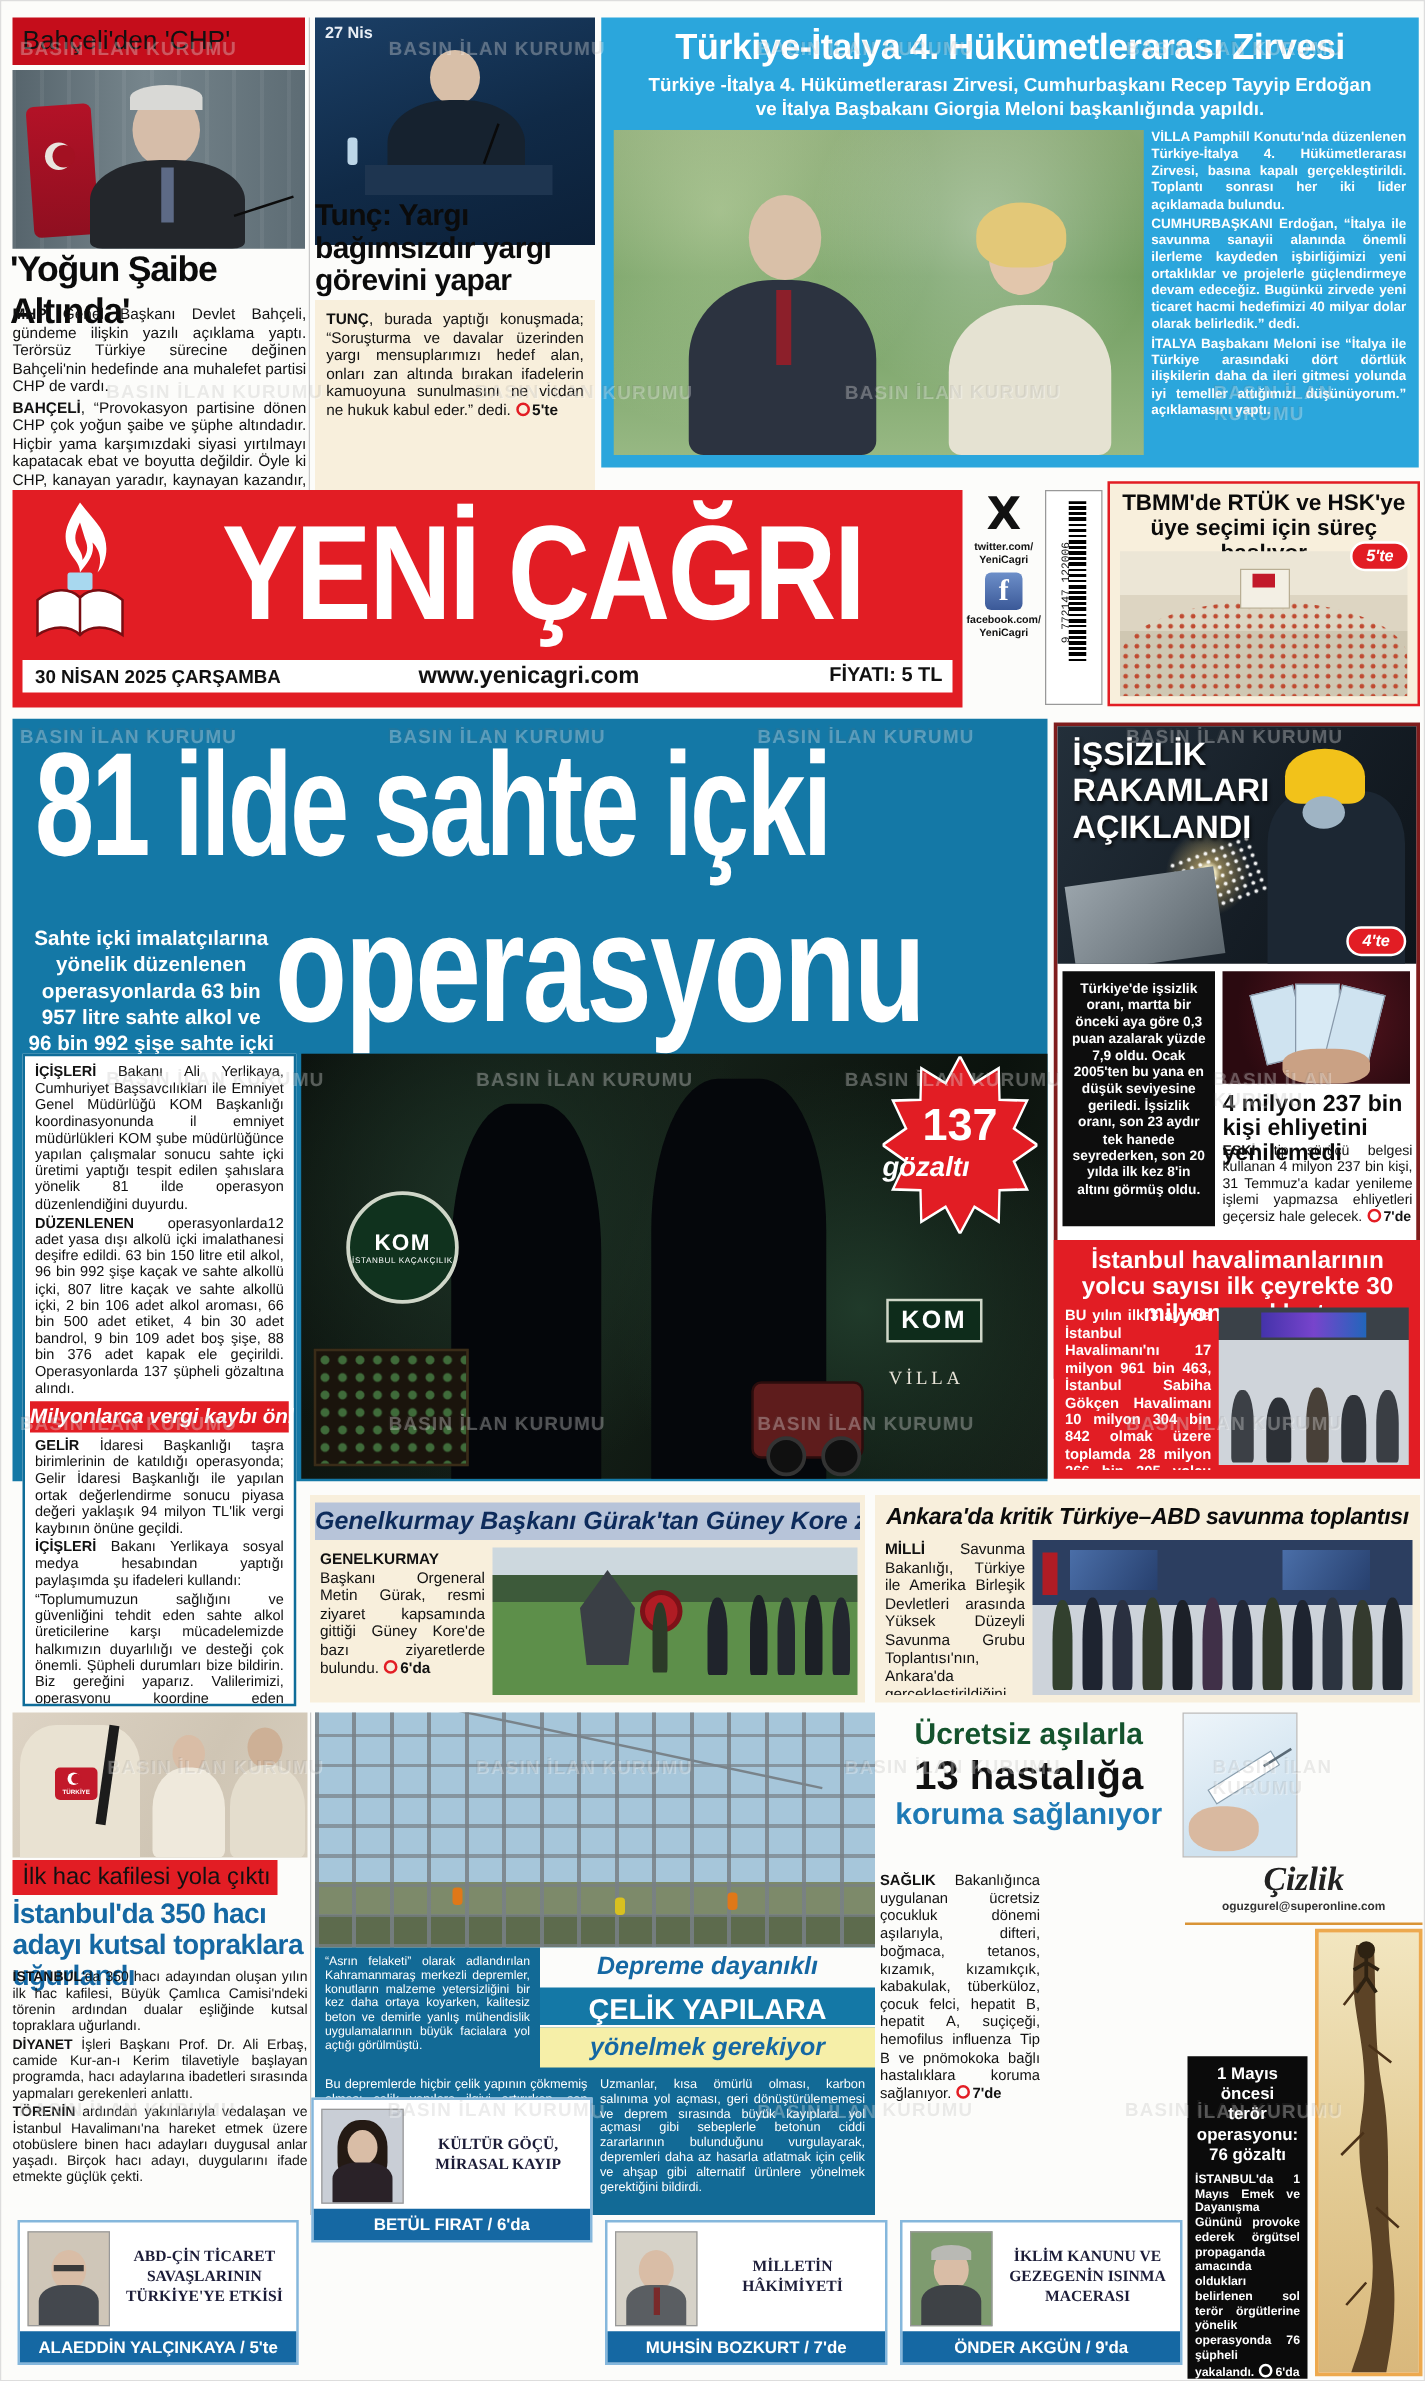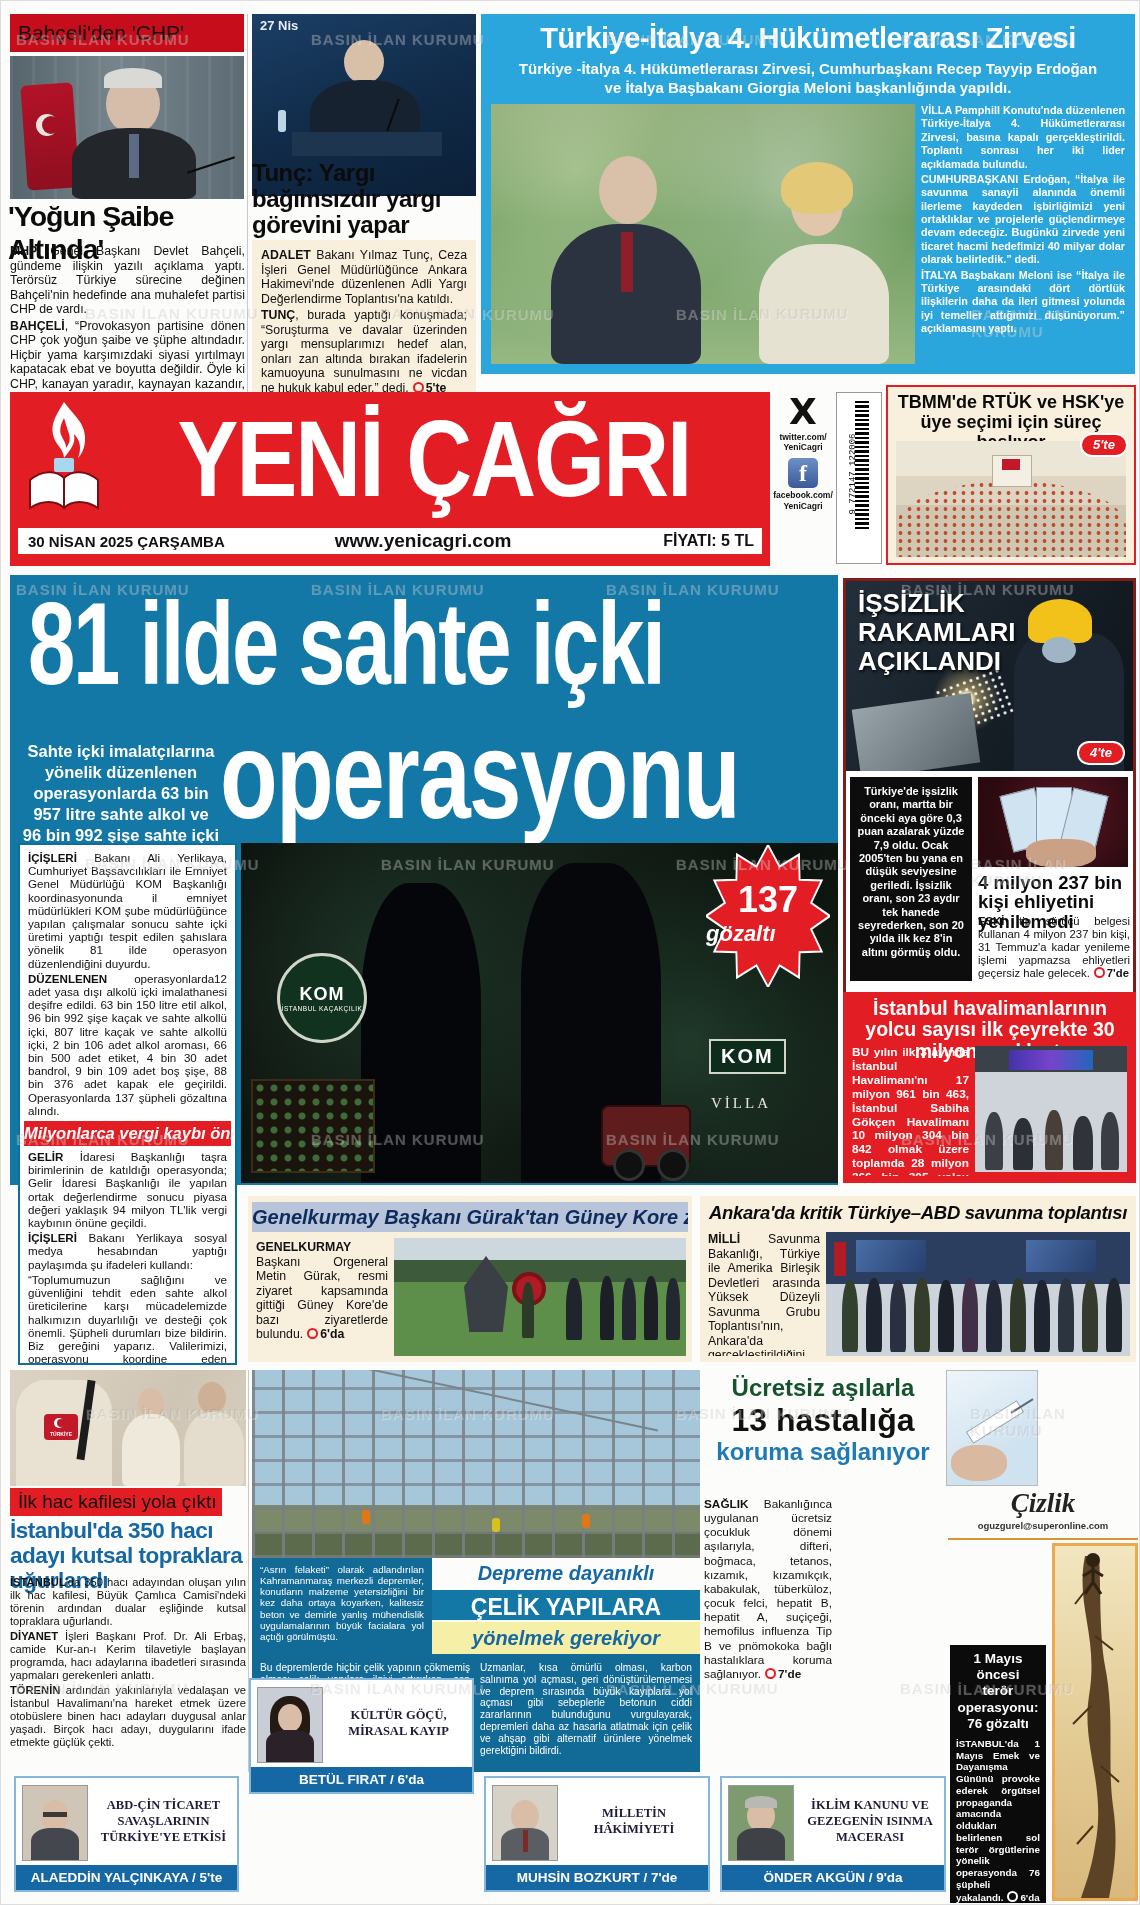--- a/index.html
+++ b/index.html
@@ -64,21 +64,20 @@
     <div class="head" style="left:92px;top:26px;width:40px;height:44px;background:#d8bfa8;"></div>
     <div class="sil" style="left:58px;top:66px;width:110px;height:76px;background:#16222f;"></div>
     <div class="abs" style="left:40px;top:118px;width:150px;height:24px;background:#1e3550;"></div>
     <div class="abs" style="left:140px;top:84px;width:2px;height:34px;background:#0a0a0a;transform:rotate(20deg);"></div>
     <div class="abs" style="left:26px;top:96px;width:8px;height:22px;background:#bcd6e8;border-radius:3px;"></div>
   </div>
 
   <div class="abs" style="left:252px;top:160px;width:224px;font-size:24px;line-height:1.08;font-weight:bold;color:#0b0b0b;letter-spacing:-0.5px;"><span>Tunç: Yargı bağımsızdır yargı görevini yapar</span></div>
 
   <div class="abs jt" style="left:252px;top:240px;width:224px;height:214px;background:#f8efdc;padding:8px 9px;box-sizing:border-box;font-size:12.3px;line-height:1.18;overflow:hidden;">
-    <p class="para"><b class="lead">ADALET</b><span> Bakanı Yılmaz Tunç, Ceza İşleri Genel Müdürlüğünce Ankara Hakimevi'nde düzenlenen Adli Yargı Değerlendirme Toplantısı'na katıldı.</span></p>
     <p class="para"><b class="lead">TUNÇ</b><span>, burada yaptığı konuşmada; “Soruşturma ve davalar üzerinden yargı mensuplarımızı hedef alan, onları zan altında bırakan ifadelerin kamuoyuna sunulmasını ne vicdan ne hukuk kabul eder.” dedi.</span><span class="pref"><i class="ring"></i><b>5'te</b></span></p>
   </div>
 
   <div class="abs" style="left:481px;top:14px;width:654px;height:360px;background:#2ba6dc;">
     <div class="abs" style="left:0;top:8px;width:100%;text-align:center;color:#fff;font-size:29px;font-weight:bold;letter-spacing:-0.5px;"><span>Türkiye-İtalya 4. Hükümetlerarası Zirvesi</span></div>
     <div class="abs" style="left:30px;top:46px;width:594px;text-align:center;color:#fff;font-size:15px;font-weight:bold;line-height:1.25;"><span>Türkiye -İtalya 4. Hükümetlerarası Zirvesi, Cumhurbaşkanı Recep Tayyip Erdoğan ve İtalya Başbakanı Giorgia Meloni başkanlığında yapıldı.</span></div>
     <div class="photo" style="left:10px;top:90px;width:424px;height:260px;background:
          radial-gradient(circle at 70% 30%,rgba(255,255,255,.35),transparent 40%),
          radial-gradient(circle at 20% 25%,rgba(230,240,200,.4),transparent 45%),
          linear-gradient(180deg,#88a873,#6f9c5f 45%,#97b883);">

